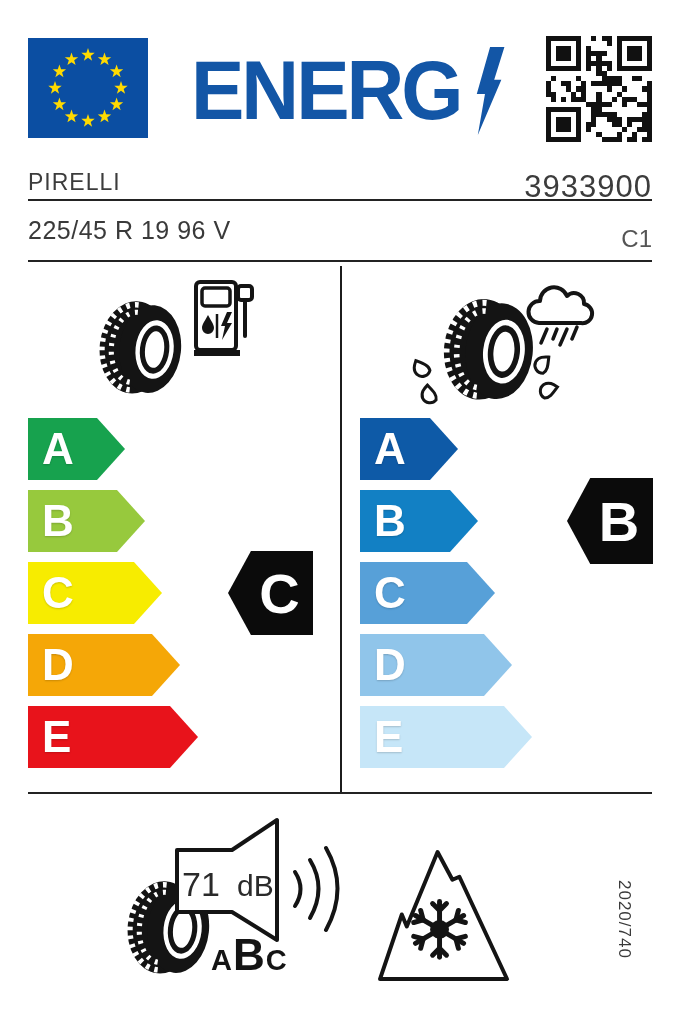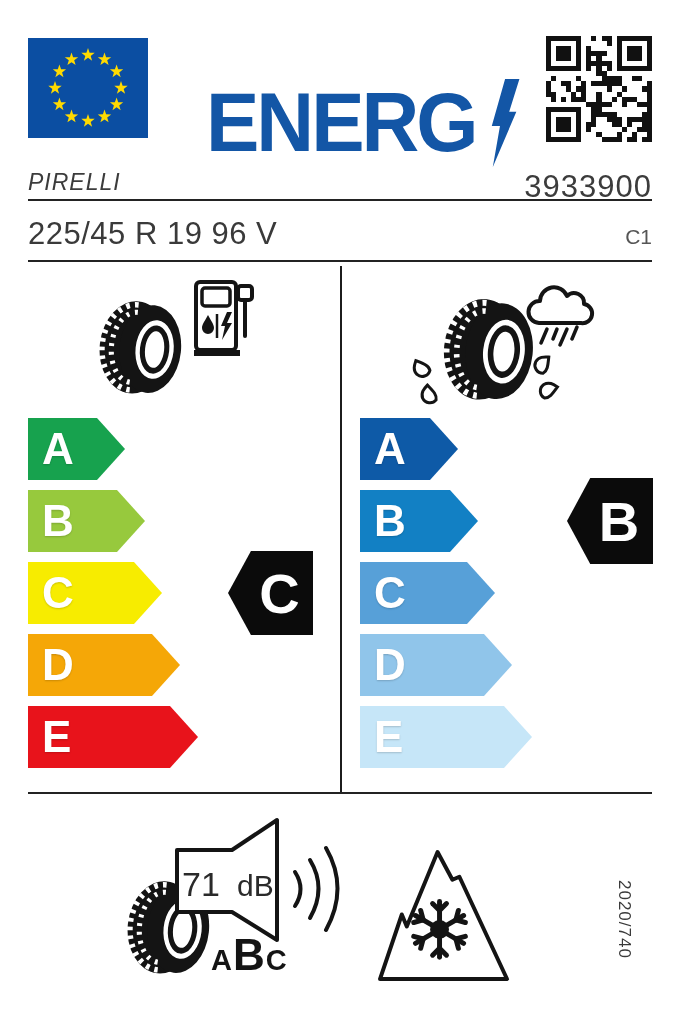--- a/index.html
+++ b/index.html
@@ -1,30 +1,30 @@
 <!DOCTYPE html>
 <html><head>
 <meta charset="utf-8">
 <style>
   html,body{margin:0;padding:0;background:#ffffff;}
   .label{position:relative;width:680px;height:1020px;background:#fff;overflow:hidden;
          font-family:"Liberation Sans", sans-serif;color:#222;}
   .abs{position:absolute;}
 
   
-  .energ{position:absolute;left:206px;top:44px;height:94px;display:flex;align-items:center;margin-top:32px;}
+  .energ{position:absolute;left:191px;top:44px;height:94px;display:flex;align-items:center;}
   .energ .word{font-size:80px;font-weight:800;letter-spacing:-3px;color:#1356A6;
                transform:scaleY(1.04);transform-origin:center;}
   .energ svg{margin-left:5px;}
 
   
-  .supplier-name{position:absolute;left:28px;top:169px;font-size:23px;letter-spacing:1px;color:#3c3c3c;font-style:italic;}
+  .supplier-name{position:absolute;left:28px;top:169px;font-size:23px;letter-spacing:1px;color:#3c3c3c;}
   .supplier-article{position:absolute;right:28px;top:169px;font-size:31px;letter-spacing:1px;color:#3c3c3c;}
-  .size-text{position:absolute;left:28px;top:216px;font-size:31px;letter-spacing:0.5px;color:#3a3a3a;}
-  .class-text{position:absolute;right:28px;top:225px;font-size:21px;color:#555;}
+  .size-text{position:absolute;left:28px;top:216px;font-size:25px;letter-spacing:0.5px;color:#3a3a3a;}
+  .class-text{position:absolute;right:28px;top:225px;font-size:24px;color:#555;}
 
   .hline{position:absolute;left:28px;width:624px;height:2px;background:#232323;}
   .vline{position:absolute;left:340px;top:266px;width:2px;height:526px;background:#1c1c1c;}
 
   
   .scale{position:absolute;width:220px;}
   .scale-arrow{height:62px;margin-bottom:10px;display:flex;align-items:center;
     clip-path:polygon(0 0, calc(100% - 28px) 0, 100% 50%, calc(100% - 28px) 100%, 0 100%);}
   .scale-arrow span{margin-left:14px;font-size:44px;font-weight:700;color:#fff;
     text-shadow:0 1px 2px rgba(0,0,0,0.18);line-height:62px;}

